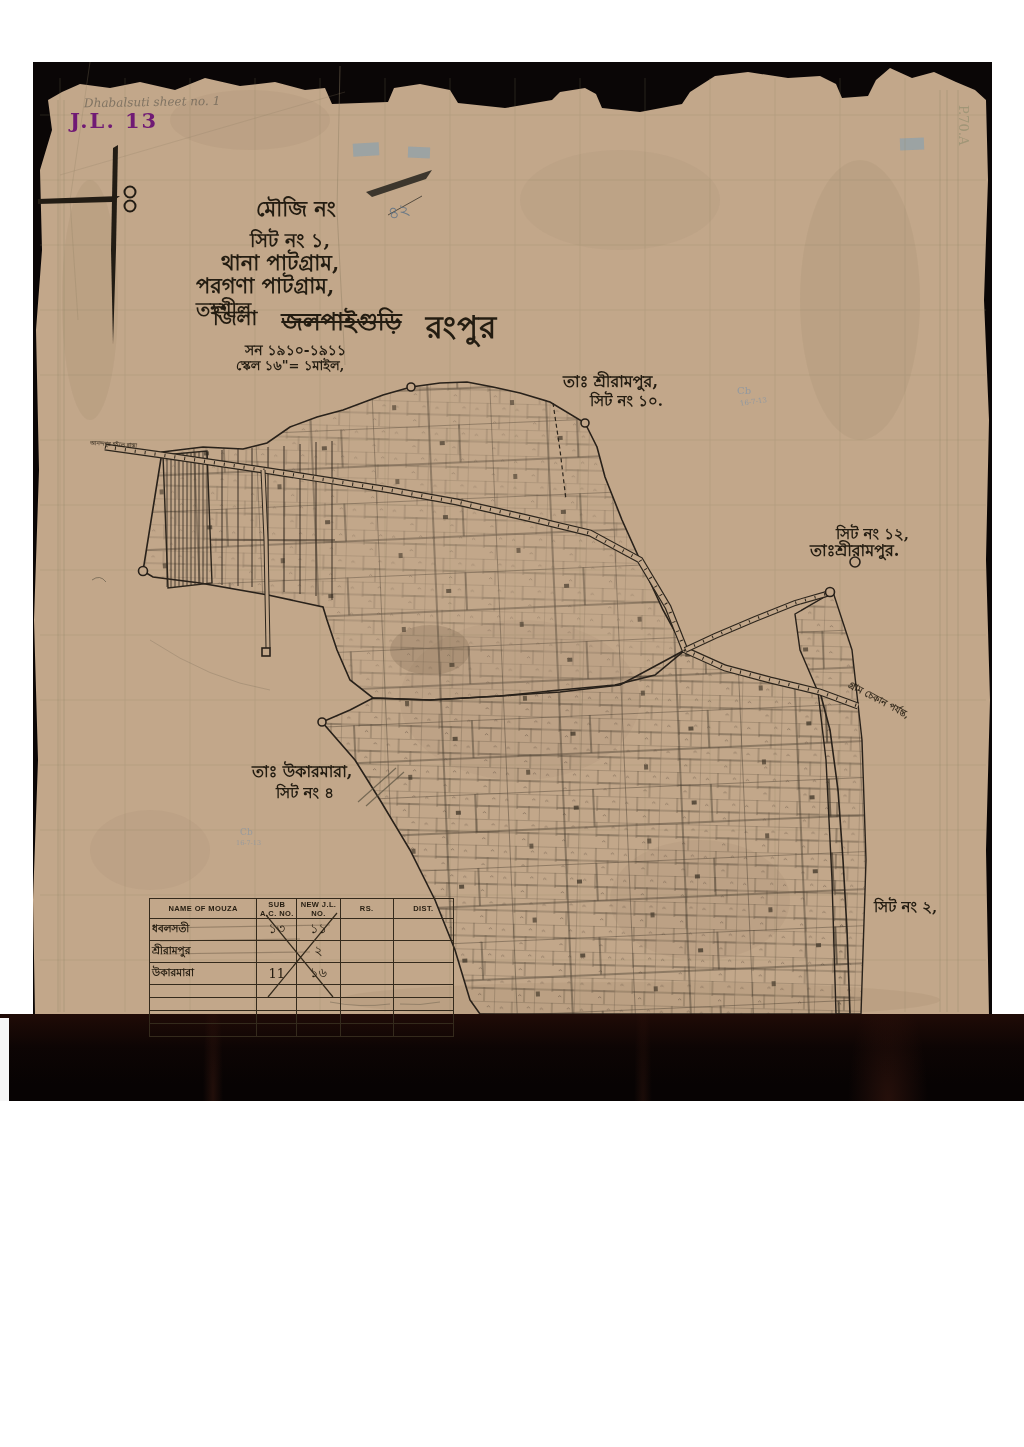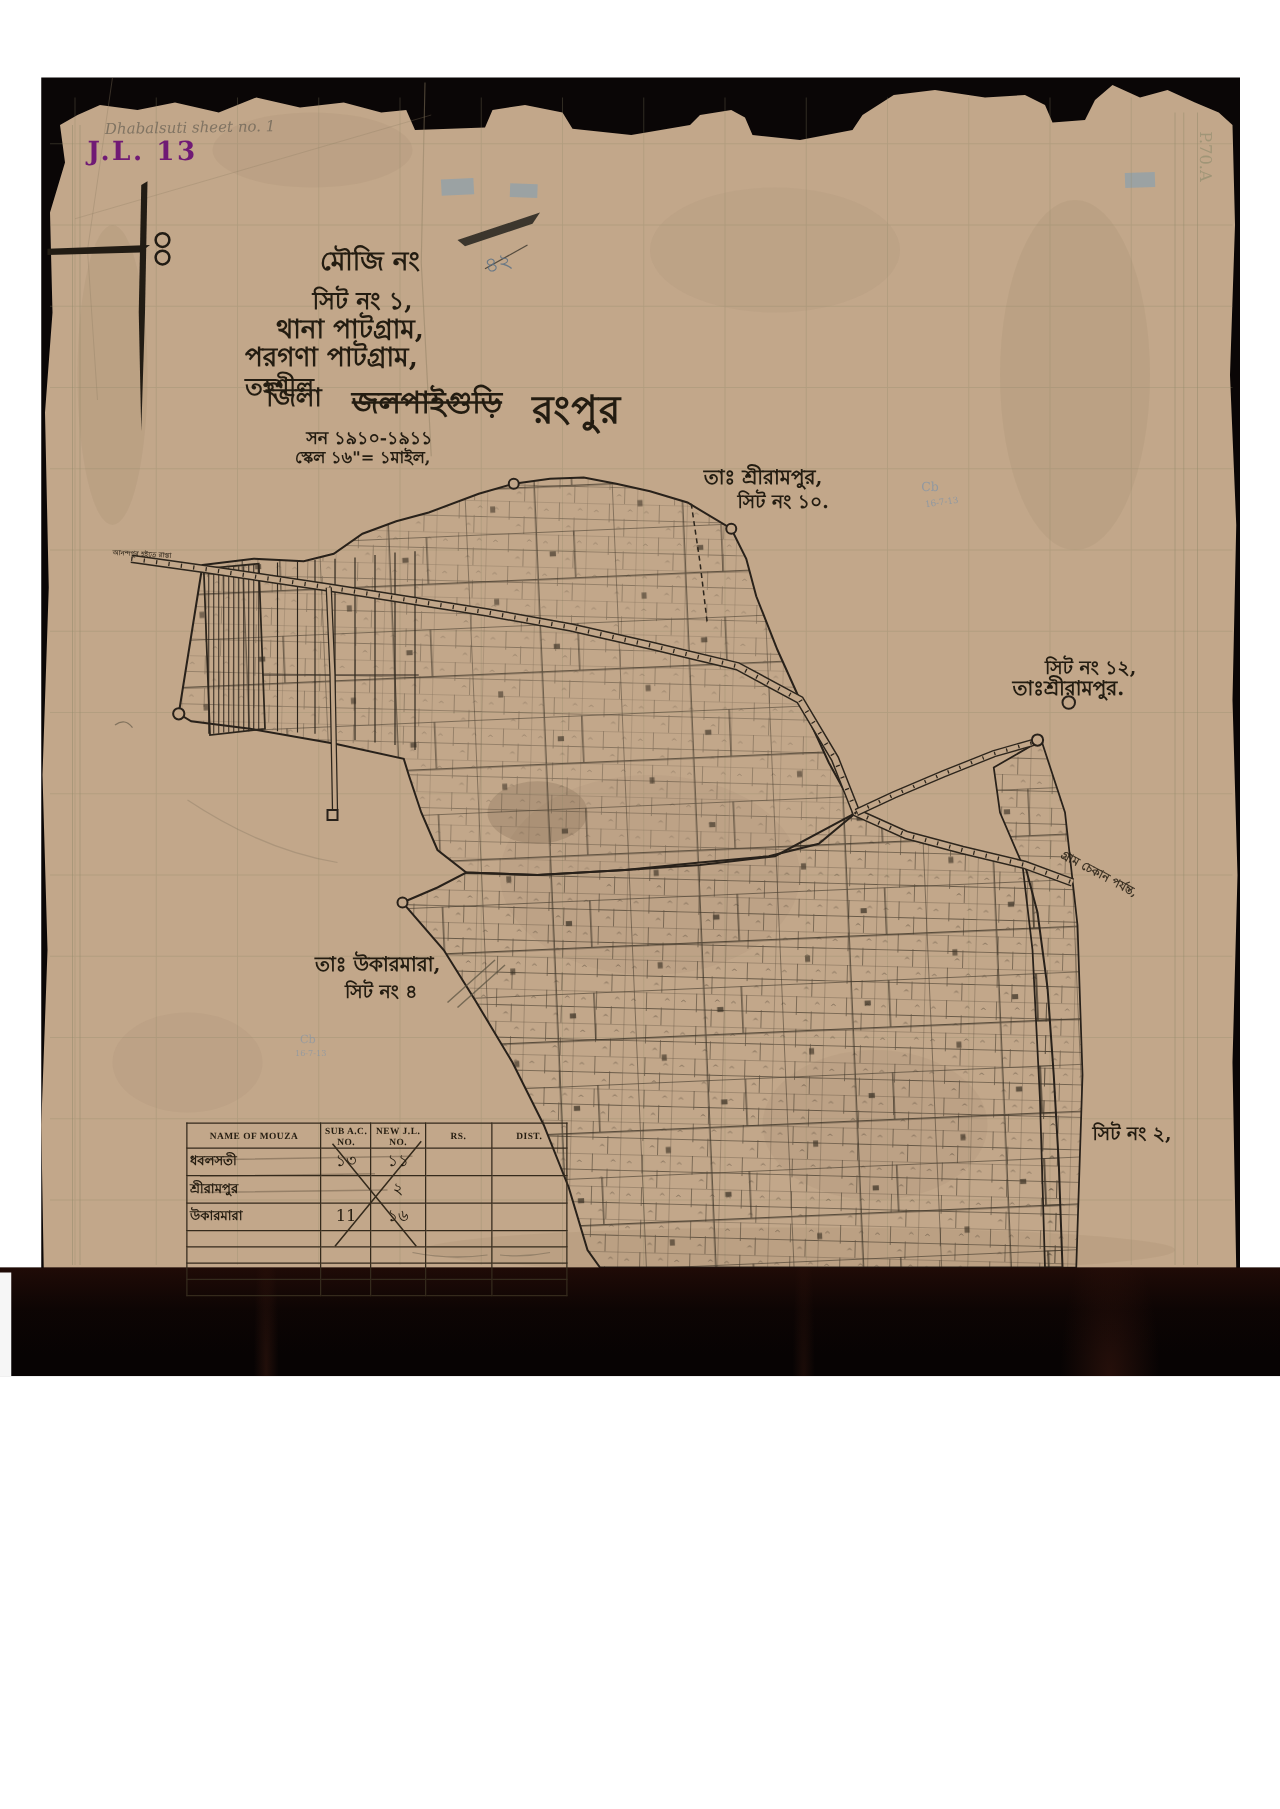--- a/index.html
+++ b/index.html
@@ -13,21 +13,21 @@
   .faintblue{color:#7d93aa;}
   
   .tb{position:absolute;z-index:3;}
   .strike{text-decoration:line-through;}
   
   #mouza-table{position:absolute;left:149px;top:898px;width:305px;z-index:3;
     border-collapse:collapse;table-layout:fixed;
     filter:blur(.2px);}
   #mouza-table td,#mouza-table th{border:1.4px solid #342a1c;padding:0 2px;overflow:hidden;
     height:12px;font-size:10px;color:#241c10;}
-  #mouza-table th{height:19px;font-family:Liberation Serif, serif;font-size:7.5px;
+  #mouza-table th{height:19px;font-family:Liberation Sans, sans-serif;font-size:7.5px;
     letter-spacing:.4px;font-weight:bold;text-align:center;}
   #mouza-table td.num{text-align:center;font-size:13px;}
   #mouza-table td.nm{font-size:10.5px;font-weight:bold;}
   
   #band-black{position:absolute;left:0;top:1014px;width:1024px;height:248px;z-index:2;
     background-color:#070303;
     background-image:
       linear-gradient(180deg, rgba(52,18,10,.55), rgba(30,10,6,.25) 34px, rgba(0,0,0,0) 70px),
       radial-gradient(10px 130px at 213px 80px, rgba(95,42,26,.30), rgba(0,0,0,0)),
       radial-gradient(9px 150px at 643px 100px, rgba(90,40,24,.25), rgba(0,0,0,0)),

